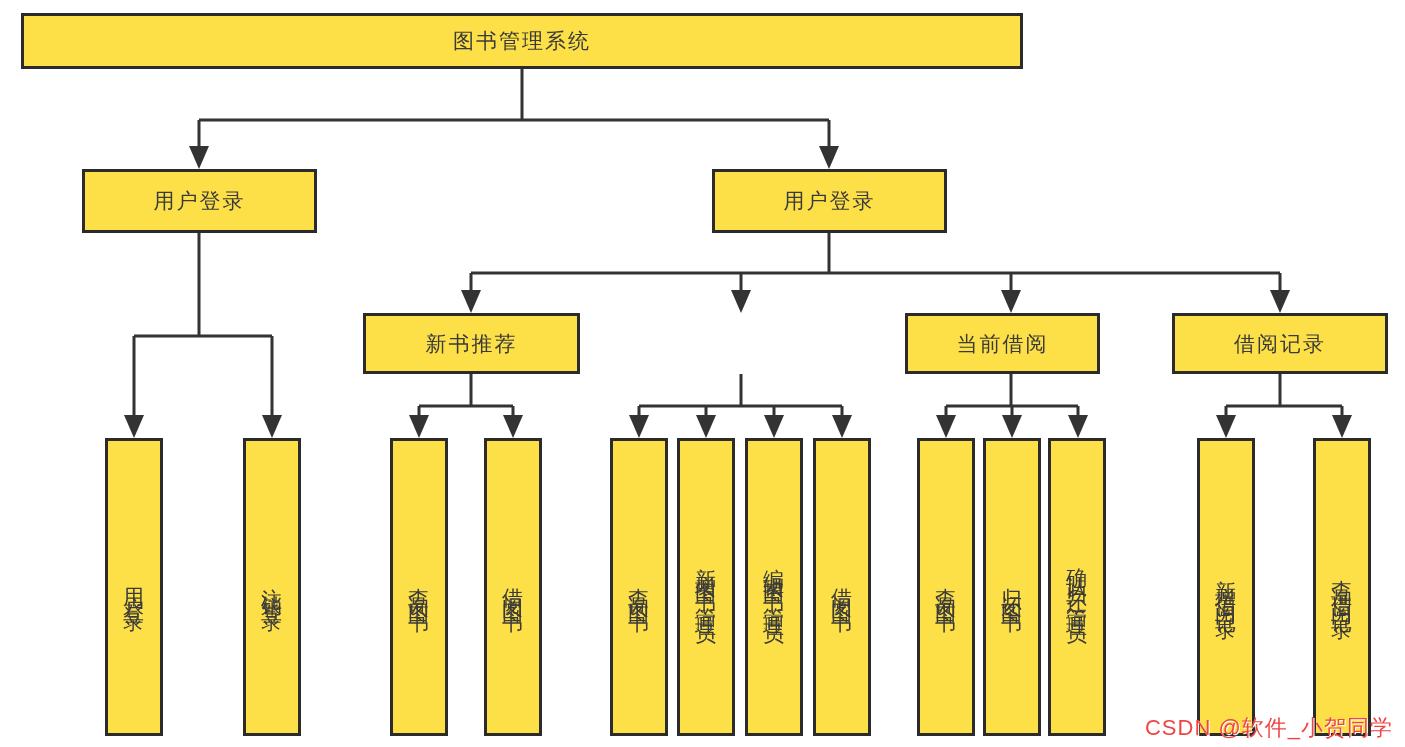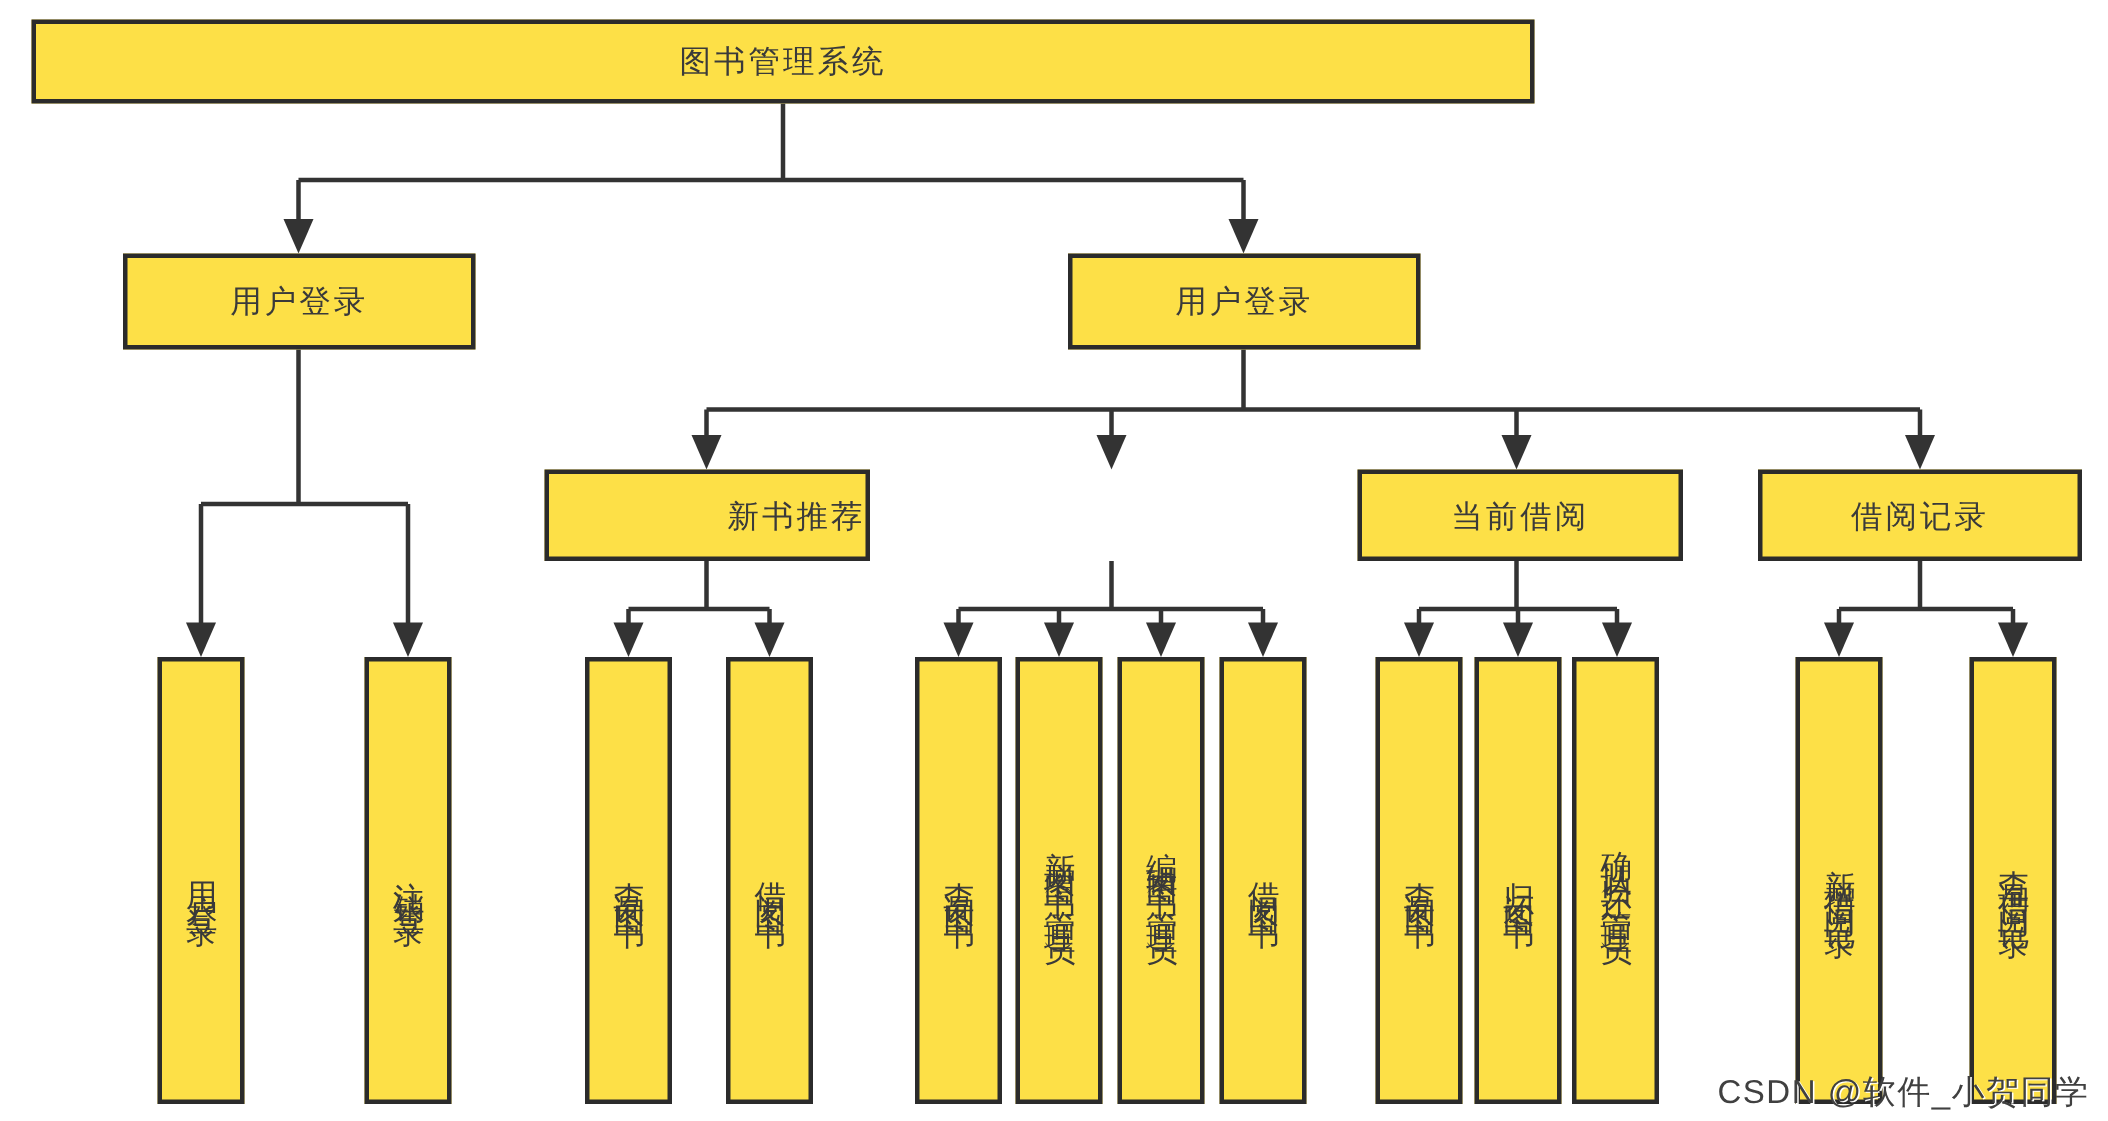--- a/index.html
+++ b/index.html
@@ -48,43 +48,43 @@
     writing-mode: vertical-rl;
     text-orientation: mixed;
     letter-spacing: 8px;
     line-height: 1;
     font-size: 21px;
     color: #3a3a3a;
   }
   .root-box     { left: 21px;  top: 13px;  width: 1002px; height: 56px; }
   .l2-user      { left: 82px;  top: 169px; width: 235px;  height: 64px; }
   .l2-book      { left: 712px; top: 169px; width: 235px;  height: 64px; }
-  .l3-a { left: 363px;  top: 313px; width: 217px; height: 61px; justify-content: flex-end; }
+  .l3-a { left: 363px;  top: 313px; width: 217px; height: 61px; }
   .l3-b { left: 633px;  top: 313px; width: 217px; height: 61px; }
-  .l3-c { left: 905px;  top: 313px; width: 217px; height: 61px; }
+  .l3-c { left: 905px;  top: 313px; width: 195px; height: 61px; }
   .l3-d { left: 1172px; top: 313px; width: 216px; height: 61px; }
   .leaf-0  { left: 105px; }
   .leaf-1  { left: 243px; }
   .leaf-2  { left: 390px; }
   .leaf-3  { left: 484px; }
   .leaf-4  { left: 610px; }
   .leaf-5  { left: 677px; }
   .leaf-6  { left: 745px; }
   .leaf-7  { left: 813px; }
   .leaf-8  { left: 917px; }
   .leaf-9  { left: 983px; }
   .leaf-10 { left: 1048px; }
   .leaf-11 { left: 1197px; }
   .leaf-12 { left: 1313px; }
   .watermark {
     position: absolute;
     right: 12px;
     bottom: 4px;
     font-size: 22px;
-    color: #404040;
+    color: #ef4444;
     text-shadow: 1px 1px 0 #ffffff;
     letter-spacing: 1px;
     white-space: nowrap;
   }
   svg path {
     stroke: #333333;
     stroke-width: 3;
     fill: none;
   }
   svg polygon {

